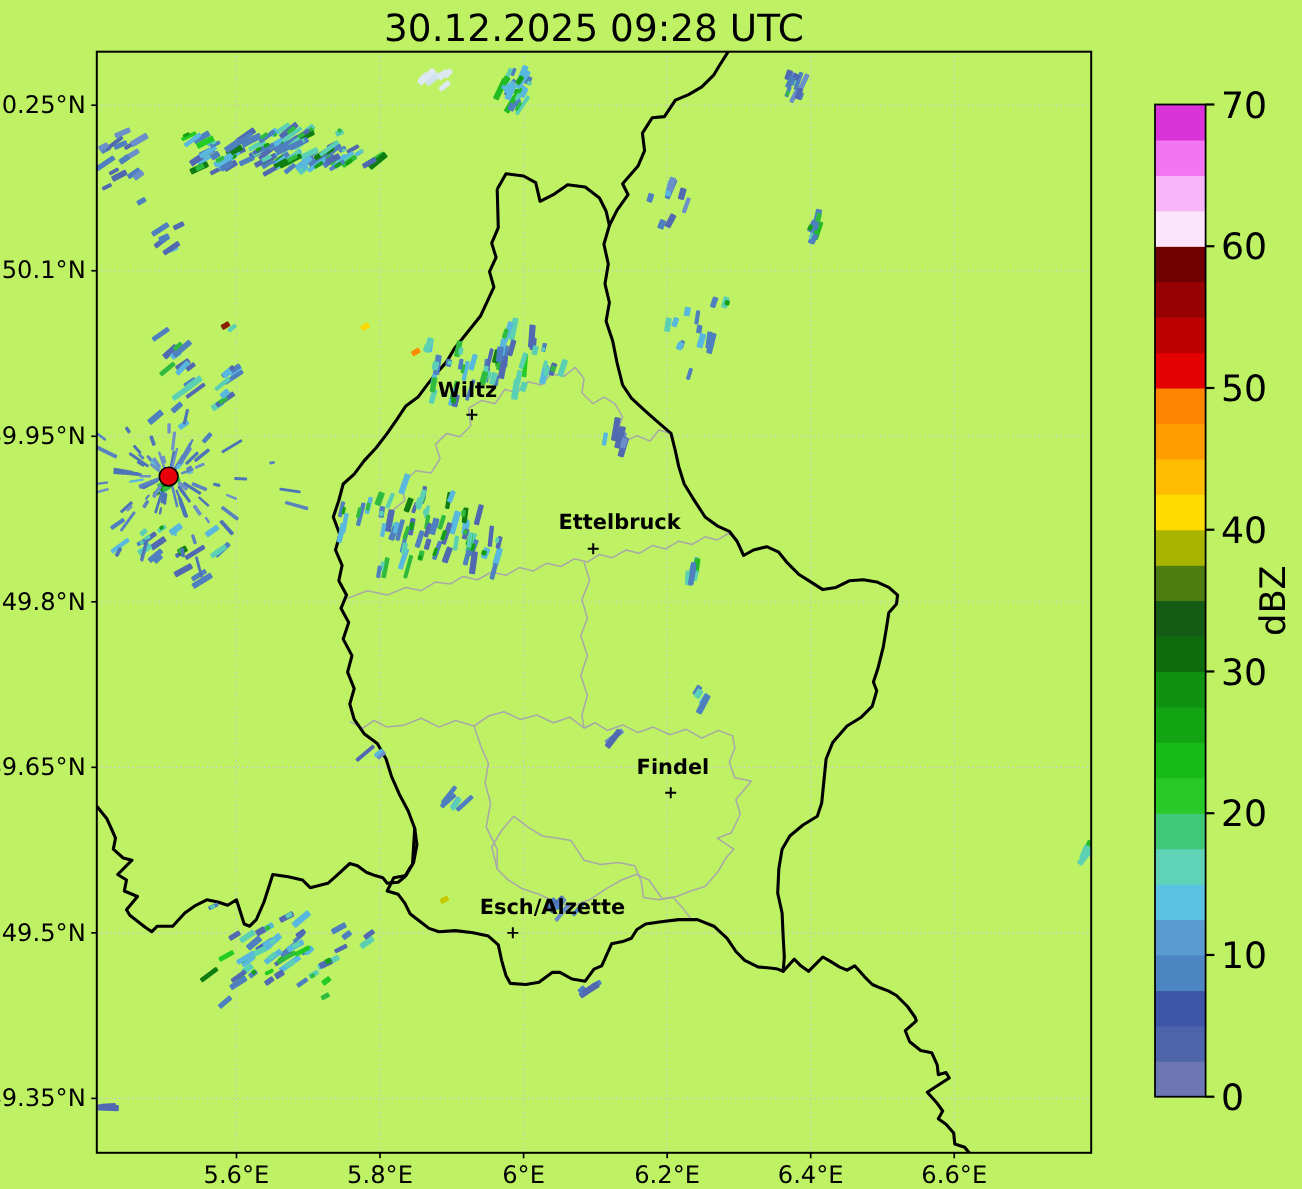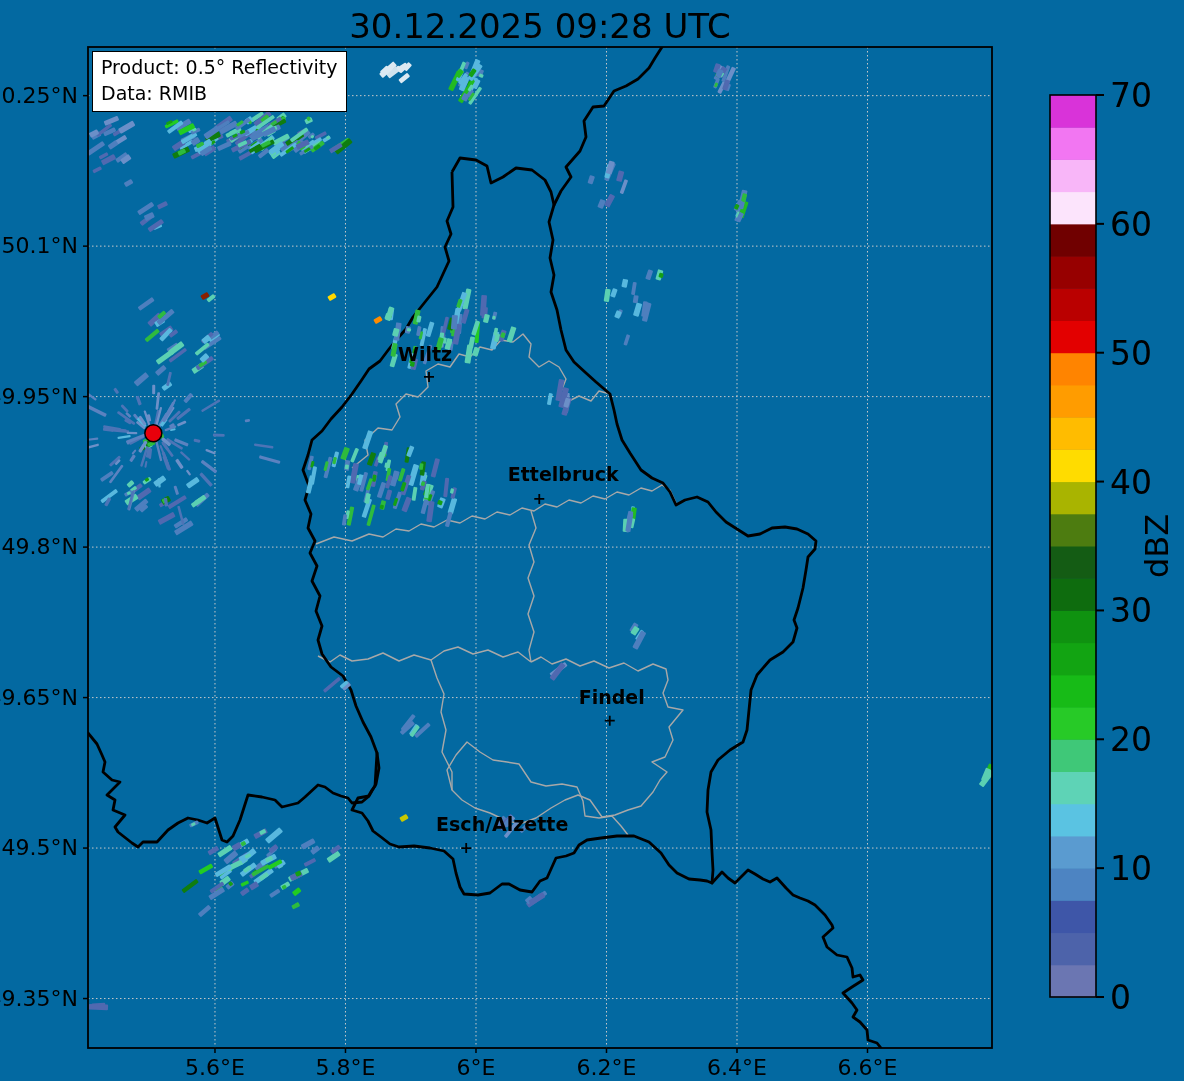--- a/index.html
+++ b/index.html
@@ -1,34 +1,30 @@
 <!DOCTYPE html>
 <html><head>
 <meta charset="utf-8">
 <style>
   html,body{margin:0;padding:0;background:#ffffff;}
-  #stage{position:relative;width:1184px;height:1081px;background:#0369a1;
+  #stage{position:relative;width:1184px;height:1081px;background:#bef264;
          font-family:"DejaVu Sans","Liberation Sans",sans-serif;overflow:hidden;}
   #map-title{position:absolute;left:88px;top:6px;width:904px;text-align:center;
              font-size:34px;color:#000;}
   #info-box{position:absolute;left:92px;top:51px;background:#ffffff;
             border:1.6px solid #000;padding:3px 9px 5px 8px;font-size:19px;
             line-height:1.35;color:#000;z-index:5;}
   svg{position:absolute;left:0;top:0;}
   text{font-family:"DejaVu Sans","Liberation Sans",sans-serif;}
 </style>
 </head>
 <body>
 
 <div id="stage">
   <div id="map-title">30.12.2025 09:28 UTC</div>
-  <div id="info-box">
-    <div>Product: 0.5° Reflectivity</div>
-    <div>Data: RMIB</div>
-  </div>
   <svg id="chart" width="1184" height="1081" viewBox="0 0 1184 1081">
       <defs>
         <clipPath id="plotclip">
           <rect x="88" y="47" width="904" height="1001"></rect>
         </clipPath>
       </defs>
       <g clip-path="url(#plotclip)">
         <line x1="214.98022231846363" y1="47" x2="214.98022231846363" y2="1048" stroke="#c9c9c9" stroke-width="1" stroke-dasharray="1.5 2.5"></line>
         <line x1="345.48404792839597" y1="47" x2="345.48404792839597" y2="1048" stroke="#c9c9c9" stroke-width="1" stroke-dasharray="1.5 2.5"></line>
         <line x1="475.9878735383282" y1="47" x2="475.9878735383282" y2="1048" stroke="#c9c9c9" stroke-width="1" stroke-dasharray="1.5 2.5"></line>

